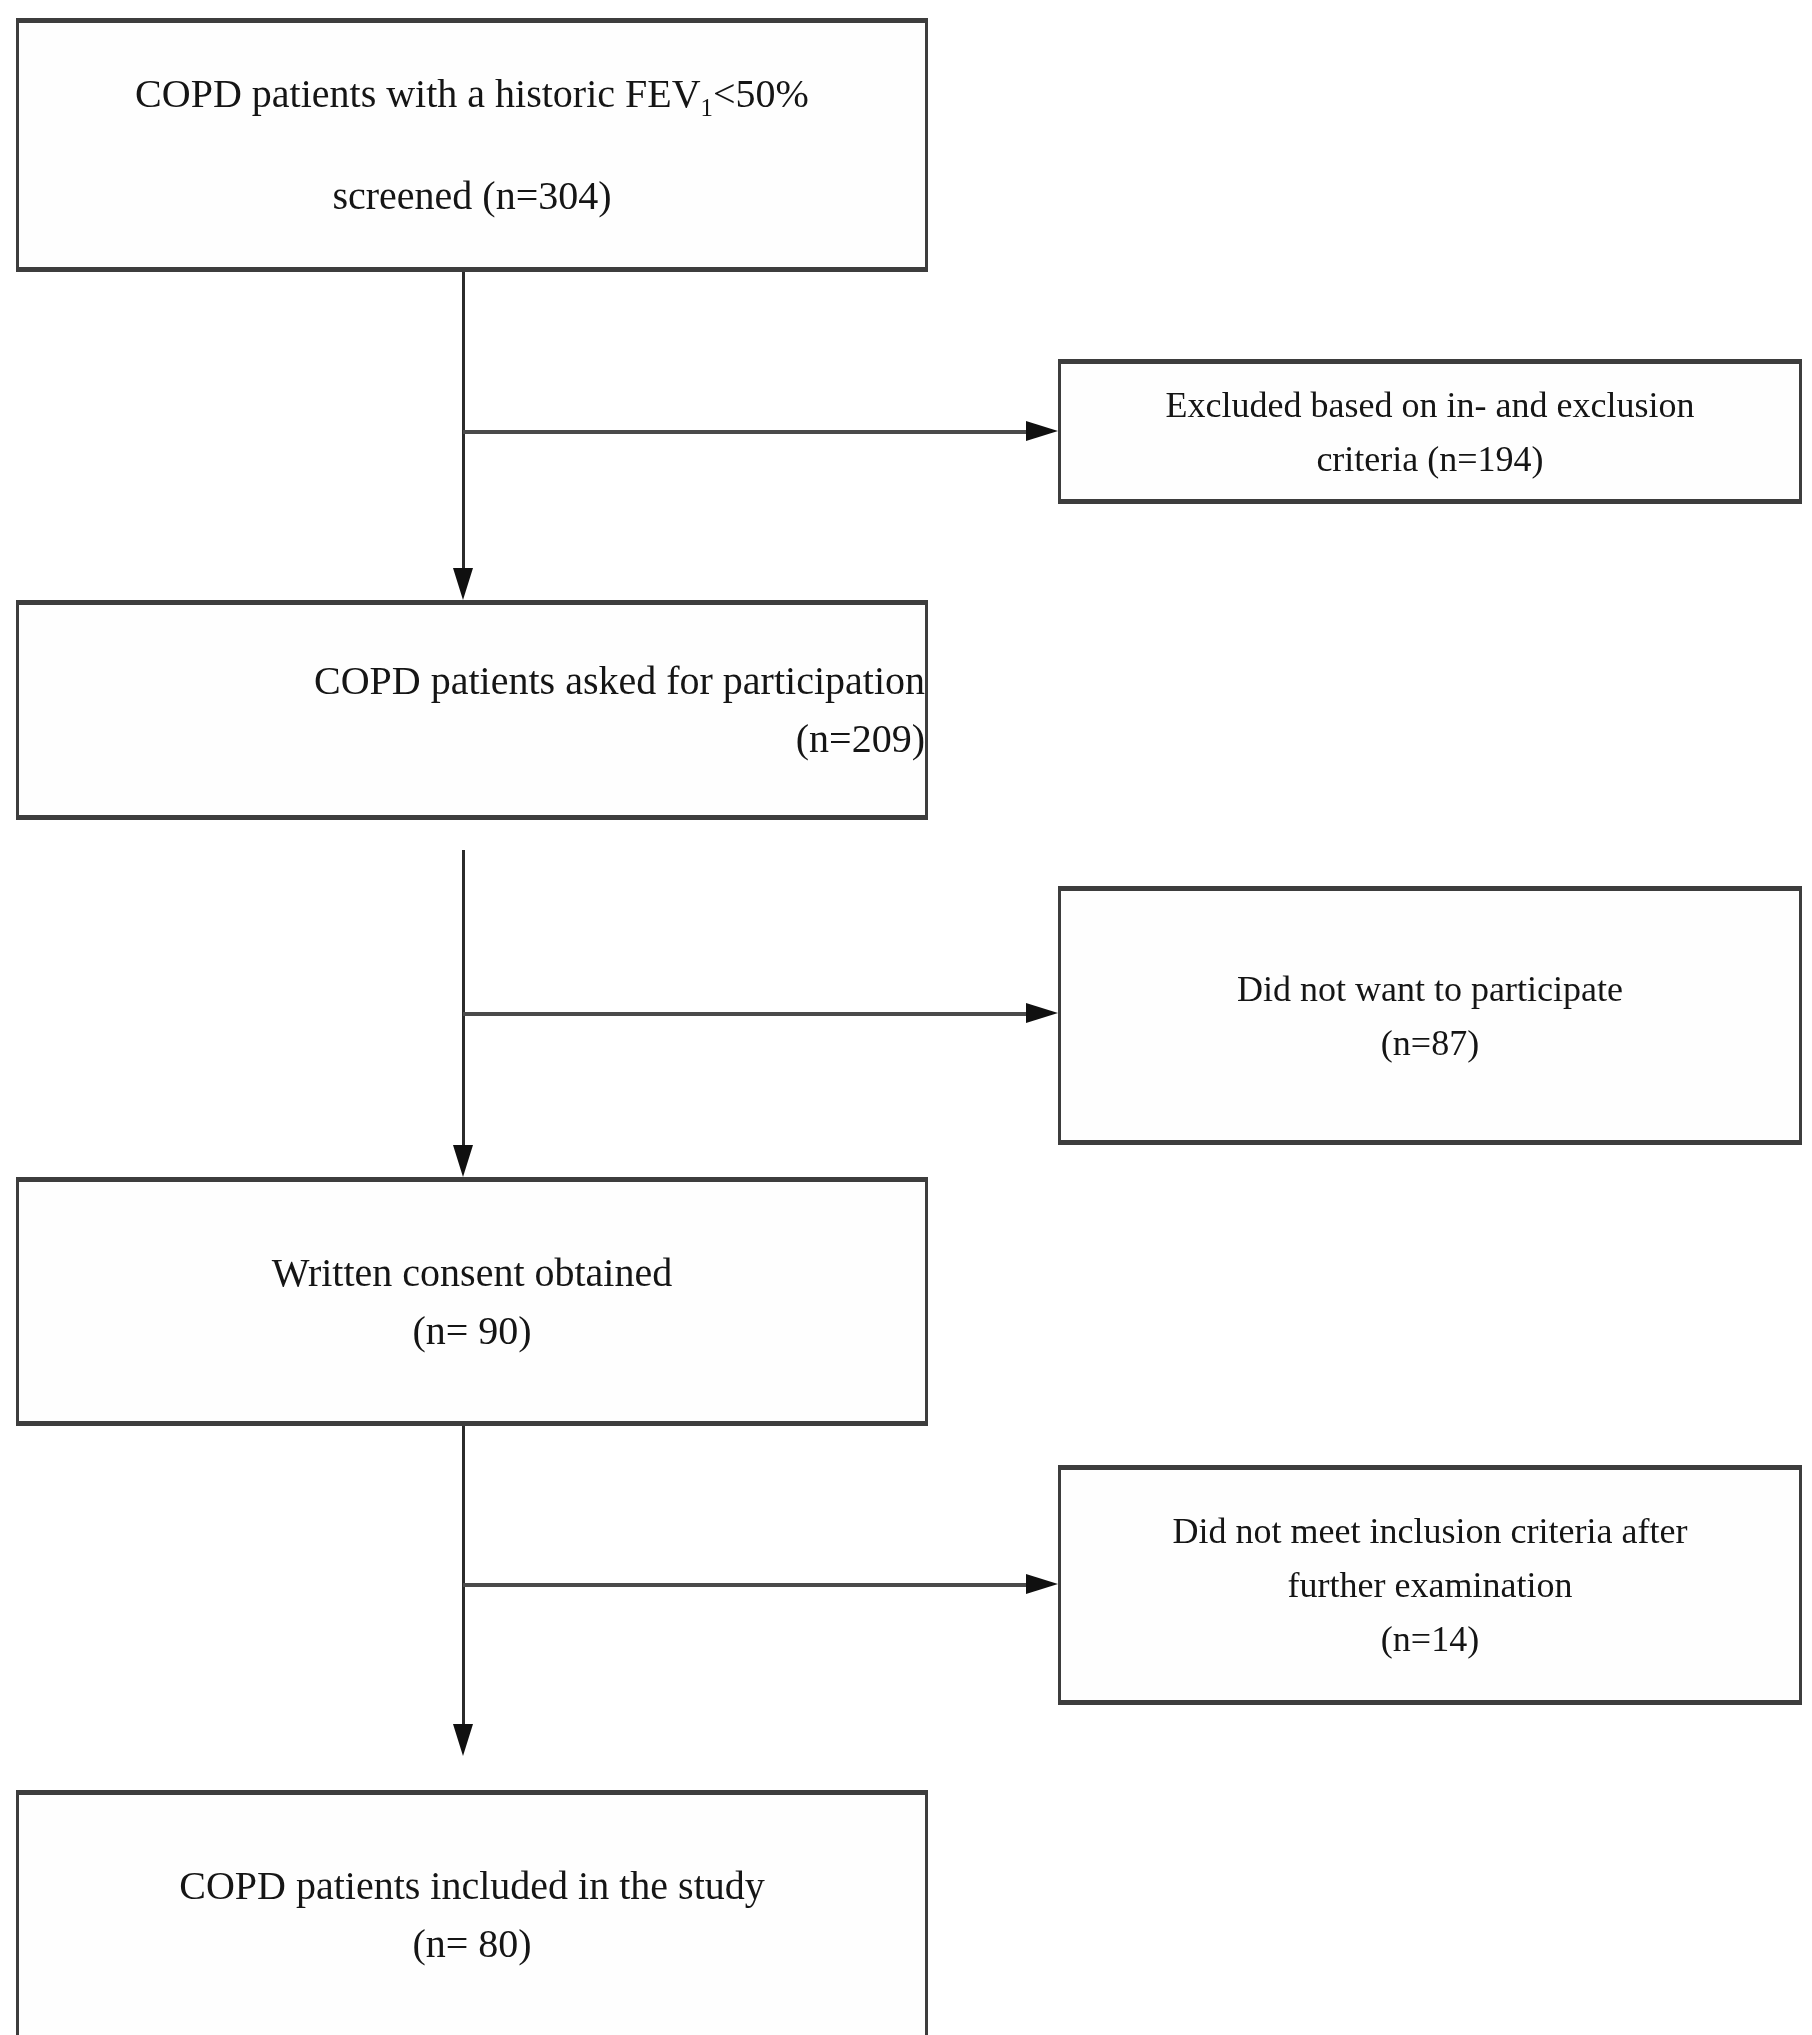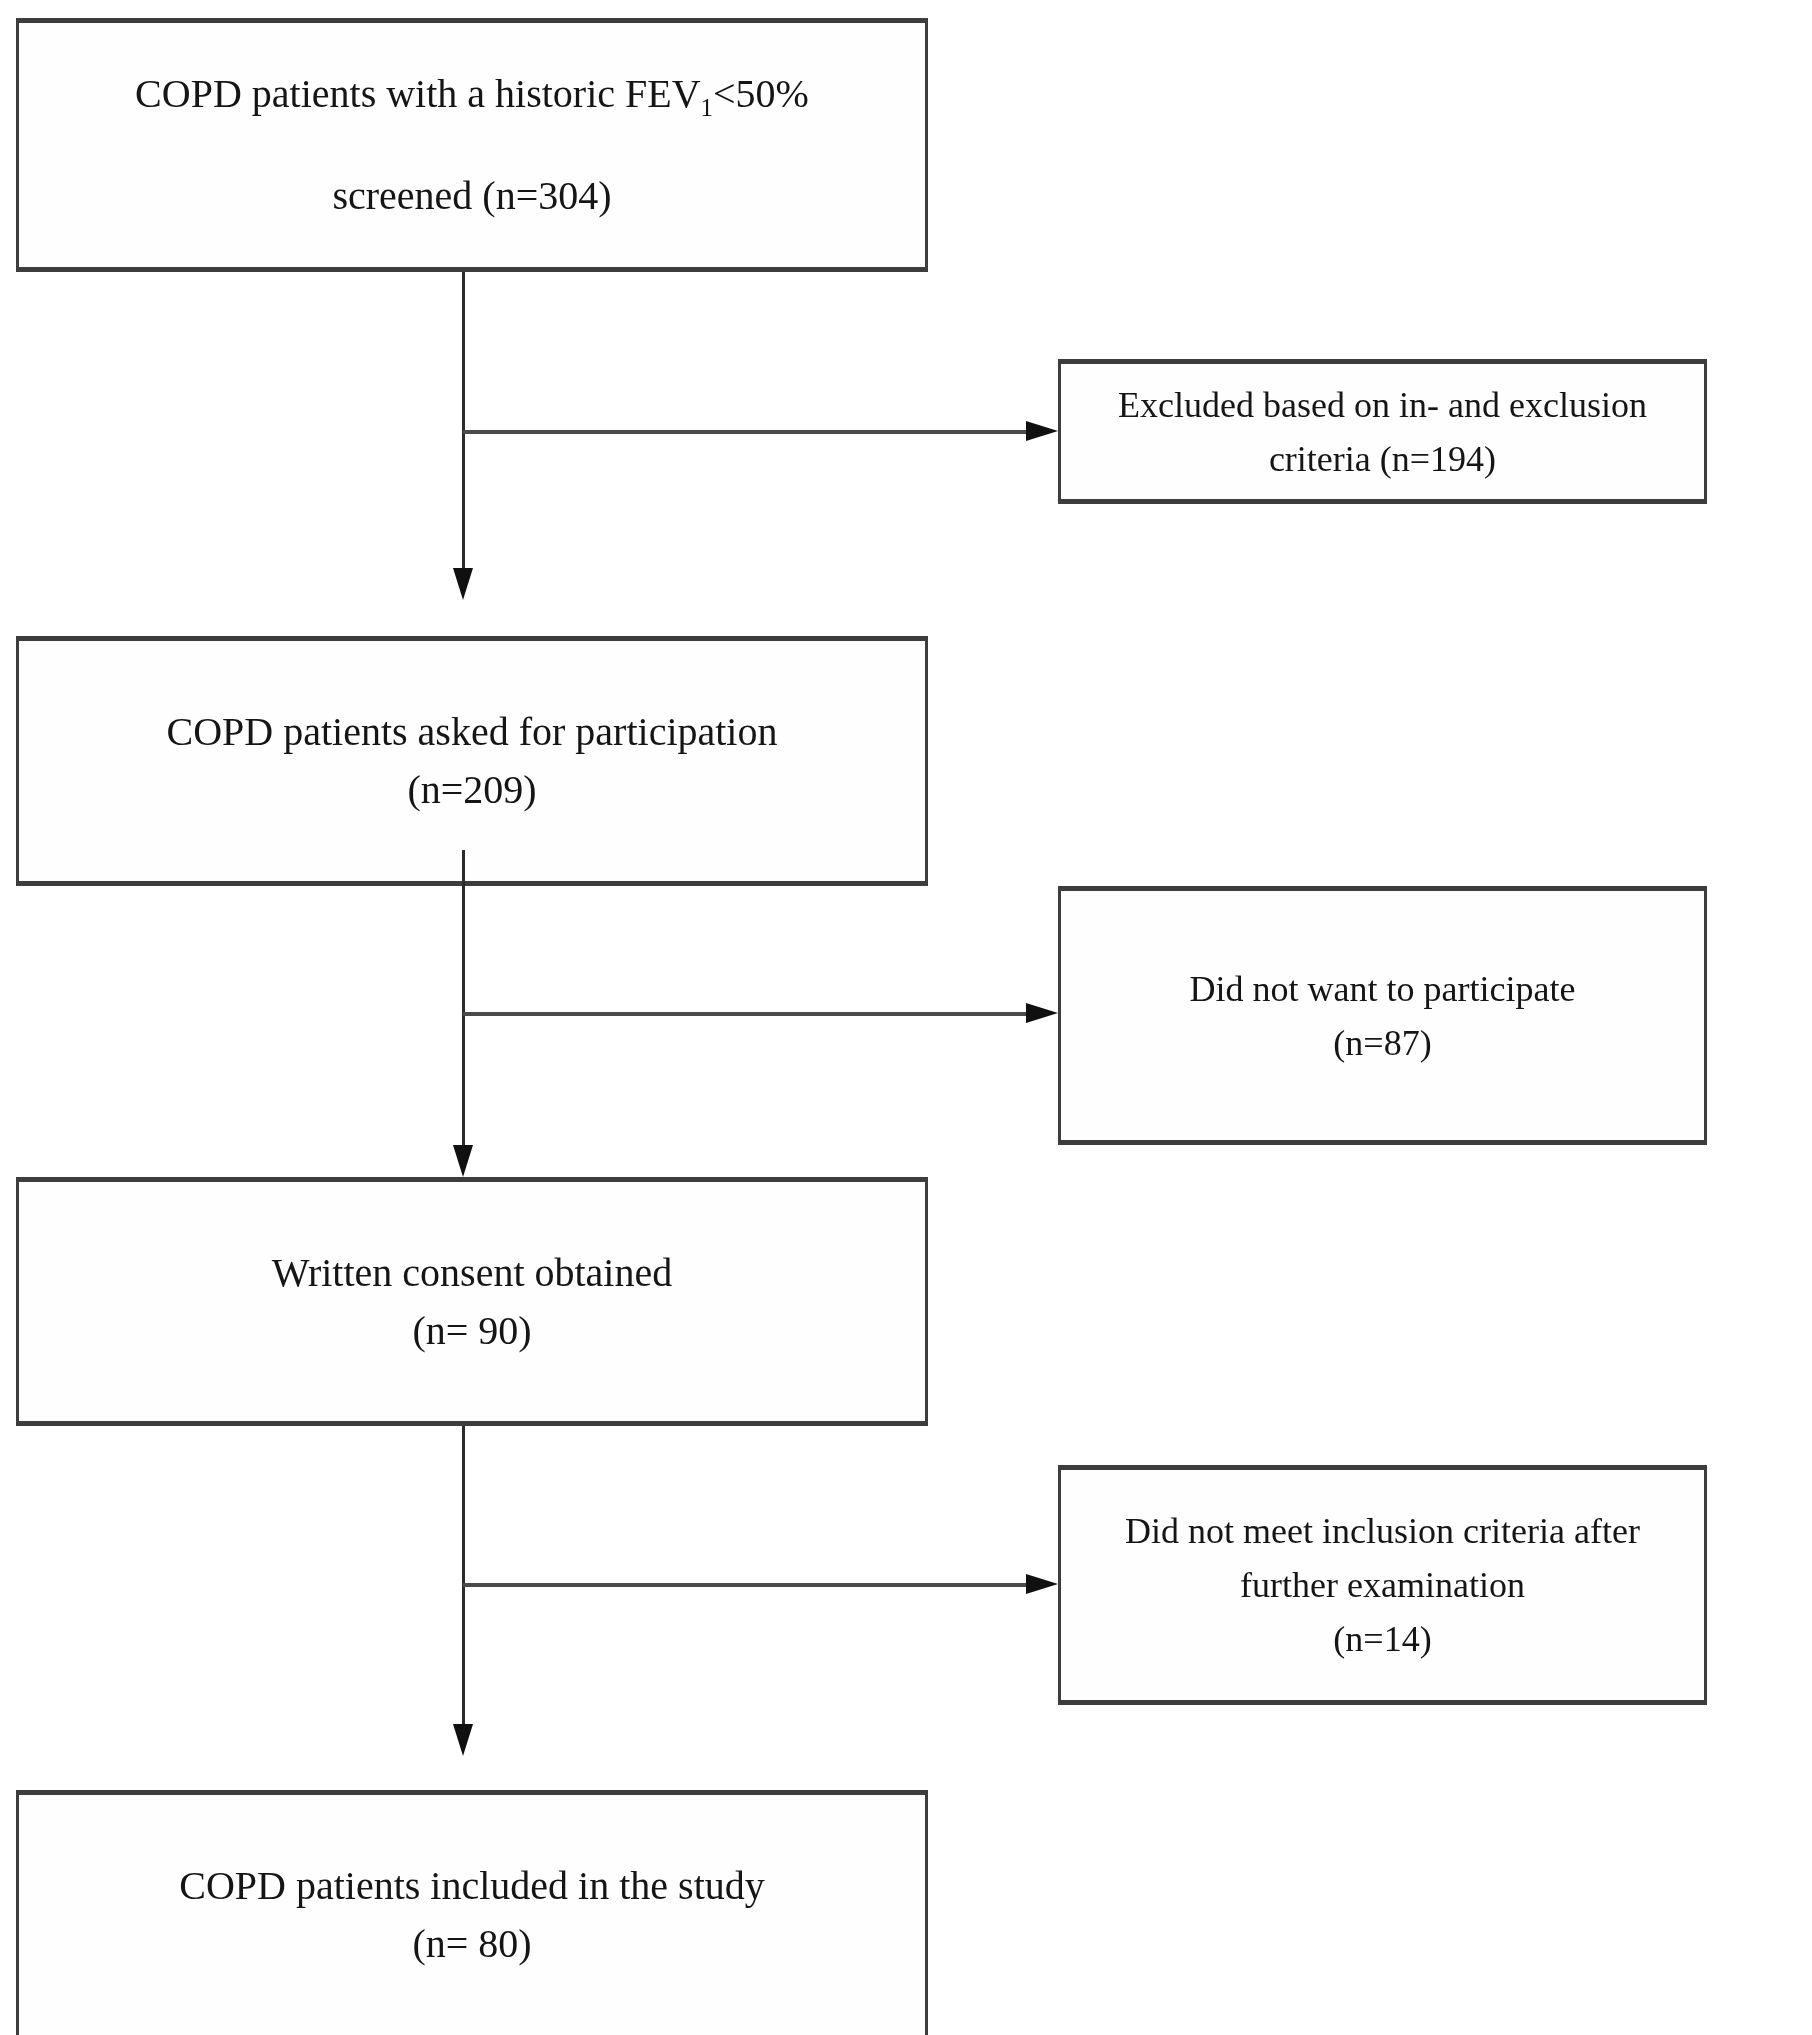--- a/index.html
+++ b/index.html
@@ -30,21 +30,21 @@
     color: #151515;
   }
   .node.left {
     left: 16px;
     width: 912px;
     font-size: 40px;
     line-height: 1.45;
   }
   .node.right {
     left: 1058px;
-    width: 649px;
+    width: 744px;
     font-size: 36px;
     line-height: 1.5;
   }
   .tline {
     white-space: nowrap;
   }
   .tline sub {
     font-size: 0.62em;
     line-height: 0;
   }
@@ -70,21 +70,21 @@
     position: absolute;
     width: 0;
     height: 0;
     border-top: 10.8px solid transparent;
     border-bottom: 10.8px solid transparent;
     border-left: 32px solid #101010;
   }
 
   
   #node-screened   { top: 18px;   height: 254px; gap: 44px; }
-  #node-asked      { top: 636px;  height: 250px; }
+  #node-asked      { top: 600px;  height: 220px; align-items: flex-end; }
   #node-consent    { top: 1177px; height: 249px; }
   #node-included   { top: 1756px; height: 250px; margin-top: 34px; }
   #node-excluded   { top: 359px;  height: 145px; }
   #node-declined   { top: 886px; height: 259px; }
   #node-ineligible { top: 1465px; height: 240px; }
 
   
   #conn-screened-asked   { left: 462px; top: 272px;  height: 298px; }
   #arrow-into-asked      { left: 453px; top: 568px; }
   #conn-asked-consent    { left: 462px; top: 850px; height: 296px; }

